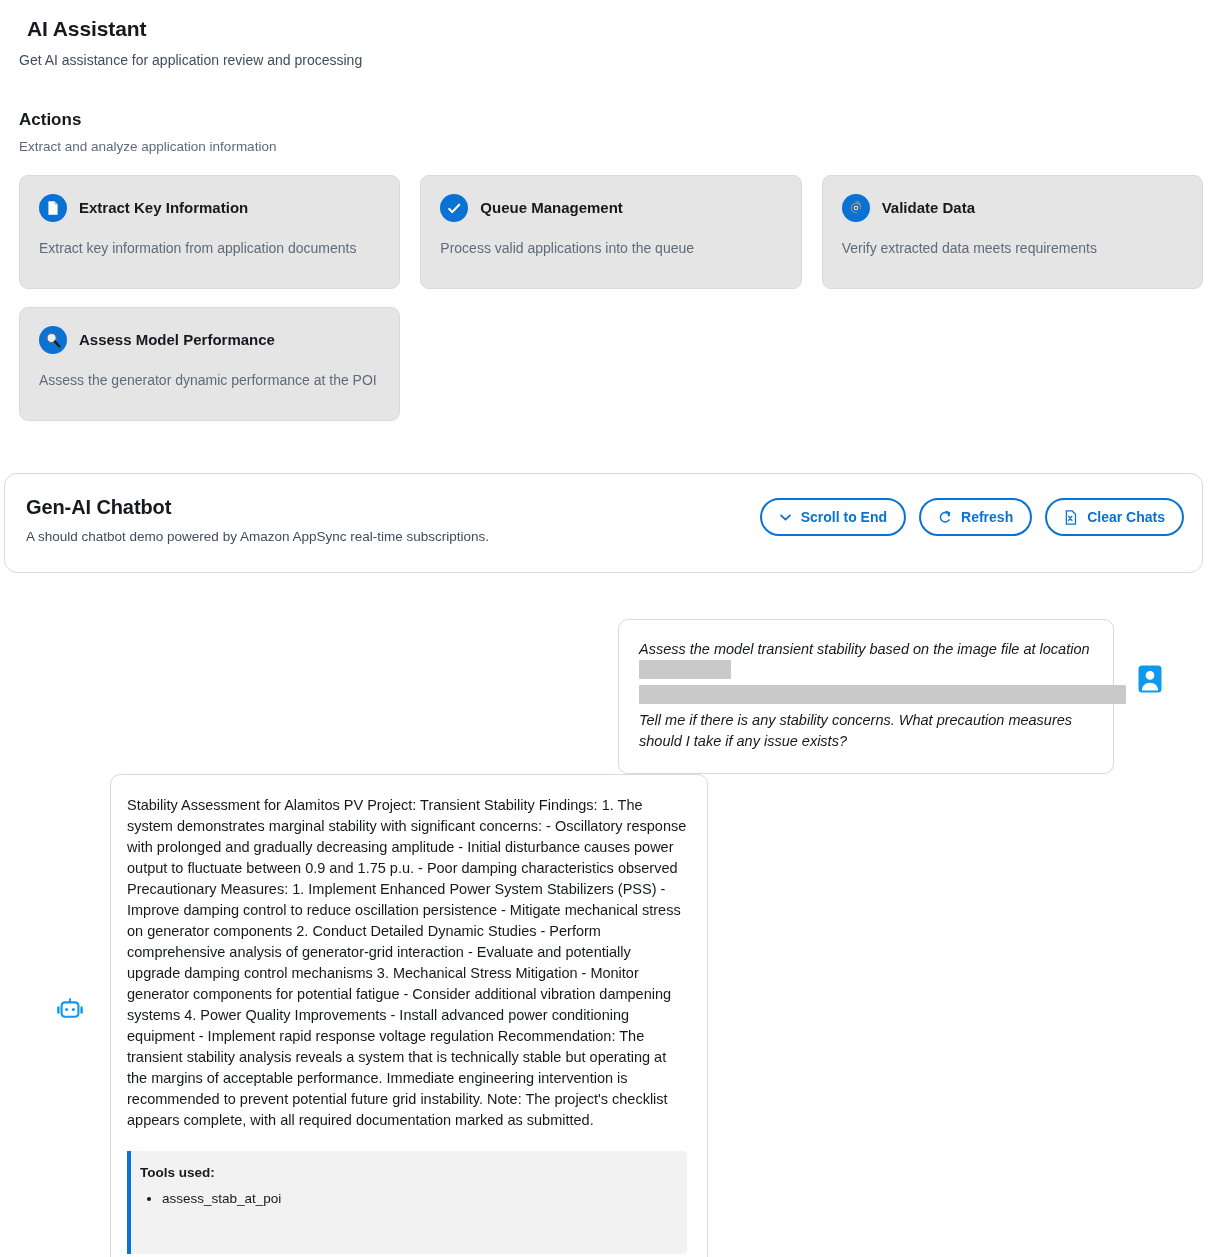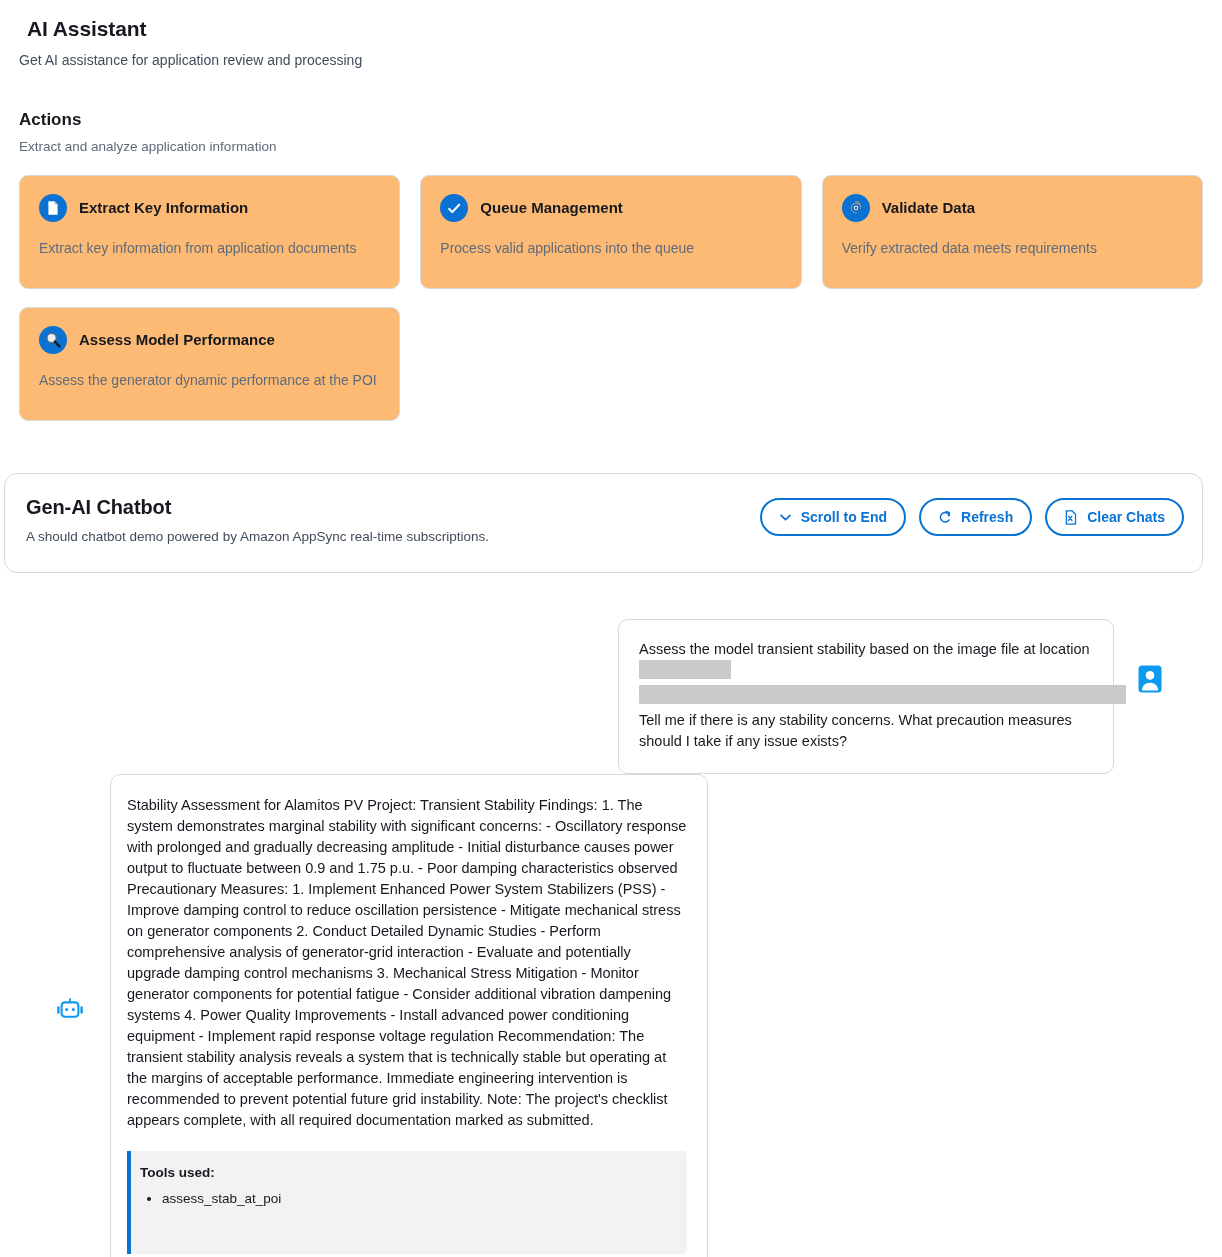--- a/index.html
+++ b/index.html
@@ -33,21 +33,21 @@
     font-size: 13.5px; color: #5f6b7a; margin: 7px 0 0 0; line-height: 18px;
   }
 
   .action-grid {
     margin: 19px 19px 0 19px;
     display: grid;
     grid-template-columns: repeat(3, 1fr);
     gap: 18px 20px;
   }
   .action-card {
-    background: #fdba74;
+    background: #e5e5e5;
     border: 1px solid #d6dade;
     border-radius: 9px;
     padding: 18px 1px 20px 19px;
     min-height: 114px;
     cursor: pointer;
   }
   .action-card-head { display: flex; align-items: center; gap: 12px; }
   .action-icon {
     width: 28px; height: 28px; border-radius: 50%;
     background: #0972d3;
@@ -106,20 +106,21 @@
     border: 1px solid #d6dade;
     border-radius: 10px;
     background: #ffffff;
     font-size: 14.5px;
     color: #16191f;
     line-height: 21px;
   }
   .bubble-user {
     width: 496px;
     padding: 19px 22px 21px 20px;
+    font-style: italic;
   }
   .bubble-bot {
     width: 598px;
     padding: 20px 20px 14px 16px;
   }
   .avatar-user {
     width: 24px; height: 28px;
     margin-left: 24px; margin-top: 46px;
     flex: 0 0 auto;
   }

